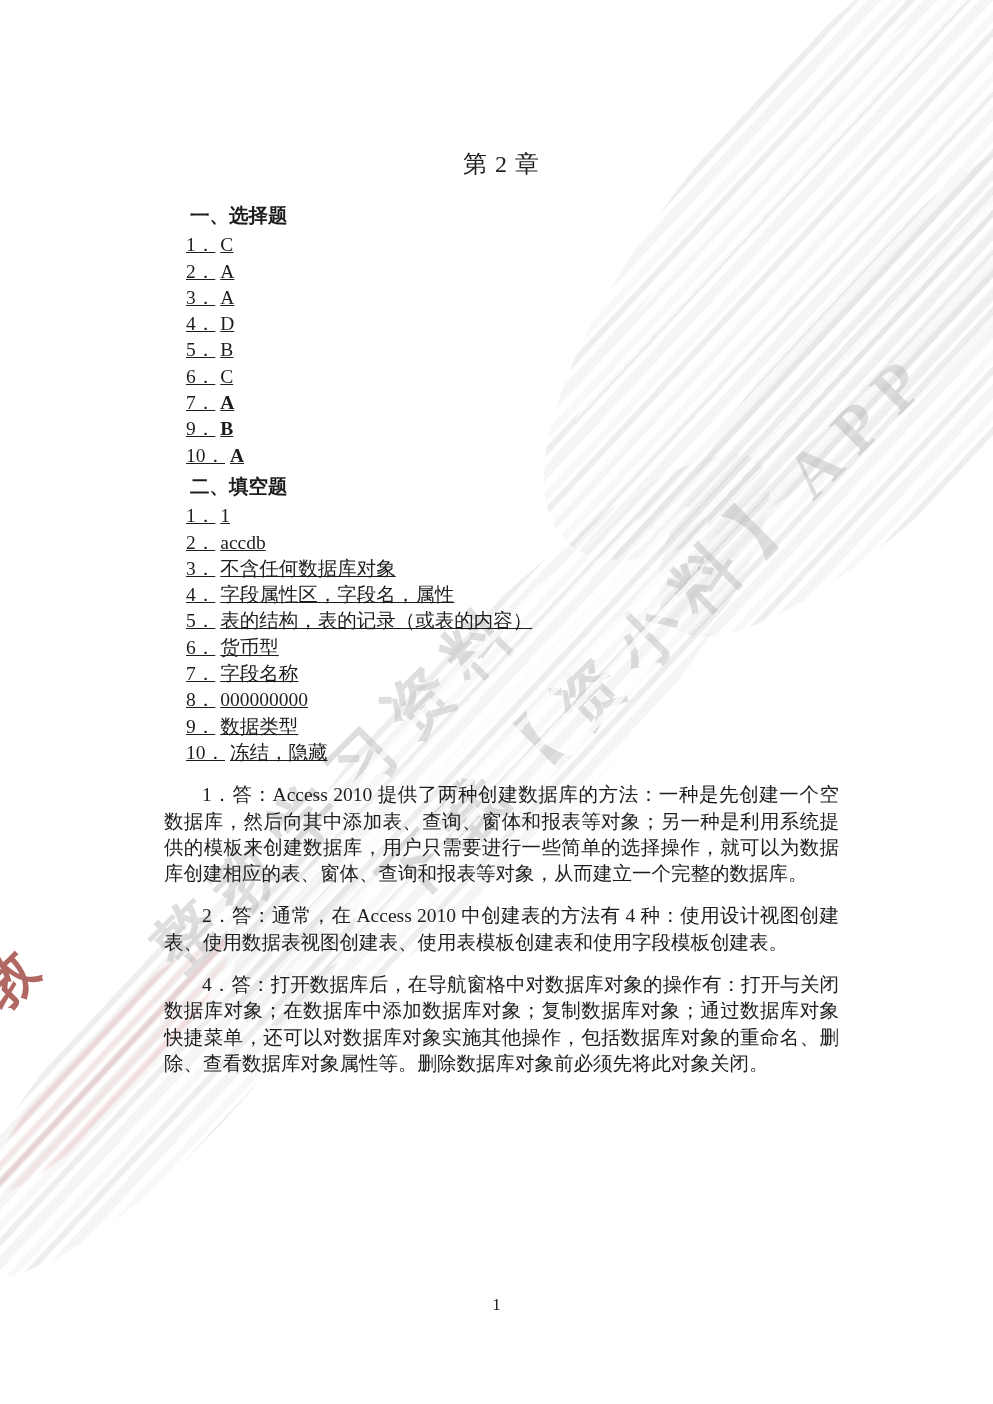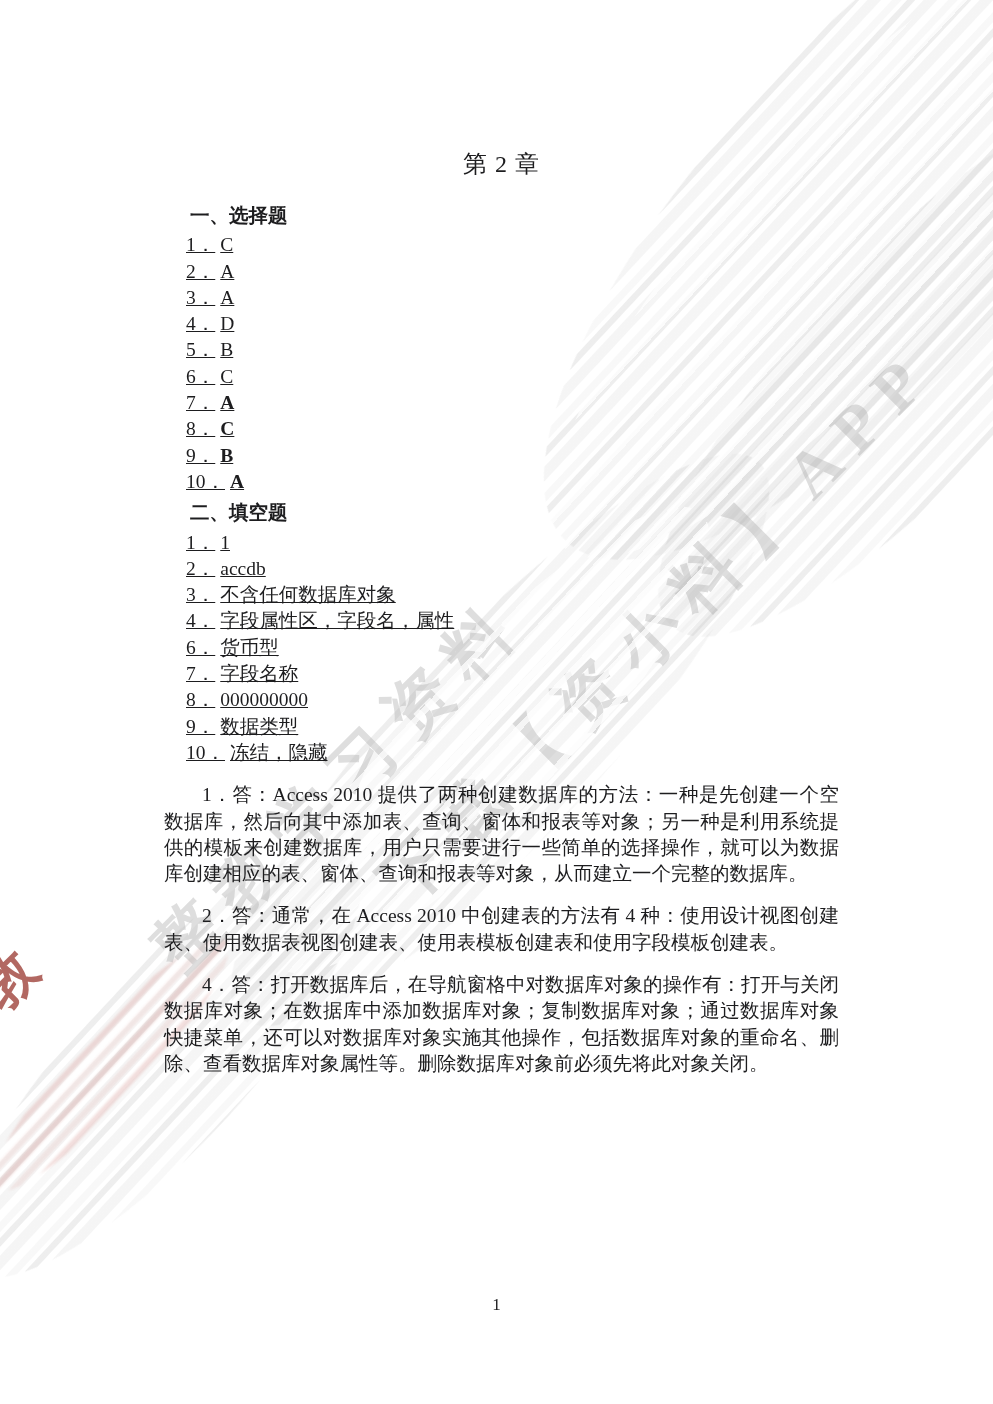--- a/index.html
+++ b/index.html
@@ -130,30 +130,30 @@
 
     <h2 class="sec-heading sec-heading-first">一、选择题</h2>
 
     <div class="ans-item"><span>1．</span><span class="ans">C</span></div>
     <div class="ans-item"><span>2．</span><span class="ans">A</span></div>
     <div class="ans-item"><span>3．</span><span class="ans">A</span></div>
     <div class="ans-item"><span>4．</span><span class="ans">D</span></div>
     <div class="ans-item"><span>5．</span><span class="ans">B</span></div>
     <div class="ans-item"><span>6．</span><span class="ans">C</span></div>
     <div class="ans-item"><span>7．</span><span class="ans bold">A</span></div>
-    <div class="ans-item"><span>8．</span><span class="ans bold">C</span></div>
     <div class="ans-item"><span>9．</span><span class="ans bold">B</span></div>
     <div class="ans-item"><span>10．</span><span class="ans bold">A</span></div>
 
     <h2 class="sec-heading">二、填空题</h2>
 
     <div class="ans-item"><span>1．</span><span class="ans">1</span></div>
     <div class="ans-item"><span>2．</span><span class="ans">accdb</span></div>
     <div class="ans-item"><span>3．</span><span class="ans">不含任何数据库对象</span></div>
     <div class="ans-item"><span>4．</span><span class="ans">字段属性区，字段名，属性</span></div>
+    <div class="ans-item"><span>5．</span><span class="ans">表的结构，表的记录（或表的内容）</span></div>
     <div class="ans-item"><span>6．</span><span class="ans">货币型</span></div>
     <div class="ans-item"><span>7．</span><span class="ans">字段名称</span></div>
     <div class="ans-item"><span>8．</span><span class="ans">000000000</span></div>
     <div class="ans-item"><span>9．</span><span class="ans">数据类型</span></div>
     <div class="ans-item"><span>10．</span><span class="ans">冻结，隐藏</span></div>
 
 
     <p class="para">1．答：Access 2010 提供了两种创建数据库的方法：一种是先创建一个空数据库，然后向其中添加表、查询、窗体和报表等对象；另一种是利用系统提供的模板来创建数据库，用户只需要进行一些简单的选择操作，就可以为数据库创建相应的表、窗体、查询和报表等对象，从而建立一个完整的数据库。</p>
     <p class="para">2．答：通常，在 Access 2010 中创建表的方法有 4 种：使用设计视图创建表、使用数据表视图创建表、使用表模板创建表和使用字段模板创建表。</p>
     <p class="para">4．答：打开数据库后，在导航窗格中对数据库对象的操作有：打开与关闭数据库对象；在数据库中添加数据库对象；复制数据库对象；通过数据库对象快捷菜单，还可以对数据库对象实施其他操作，包括数据库对象的重命名、删除、查看数据库对象属性等。删除数据库对象前必须先将此对象关闭。</p>

